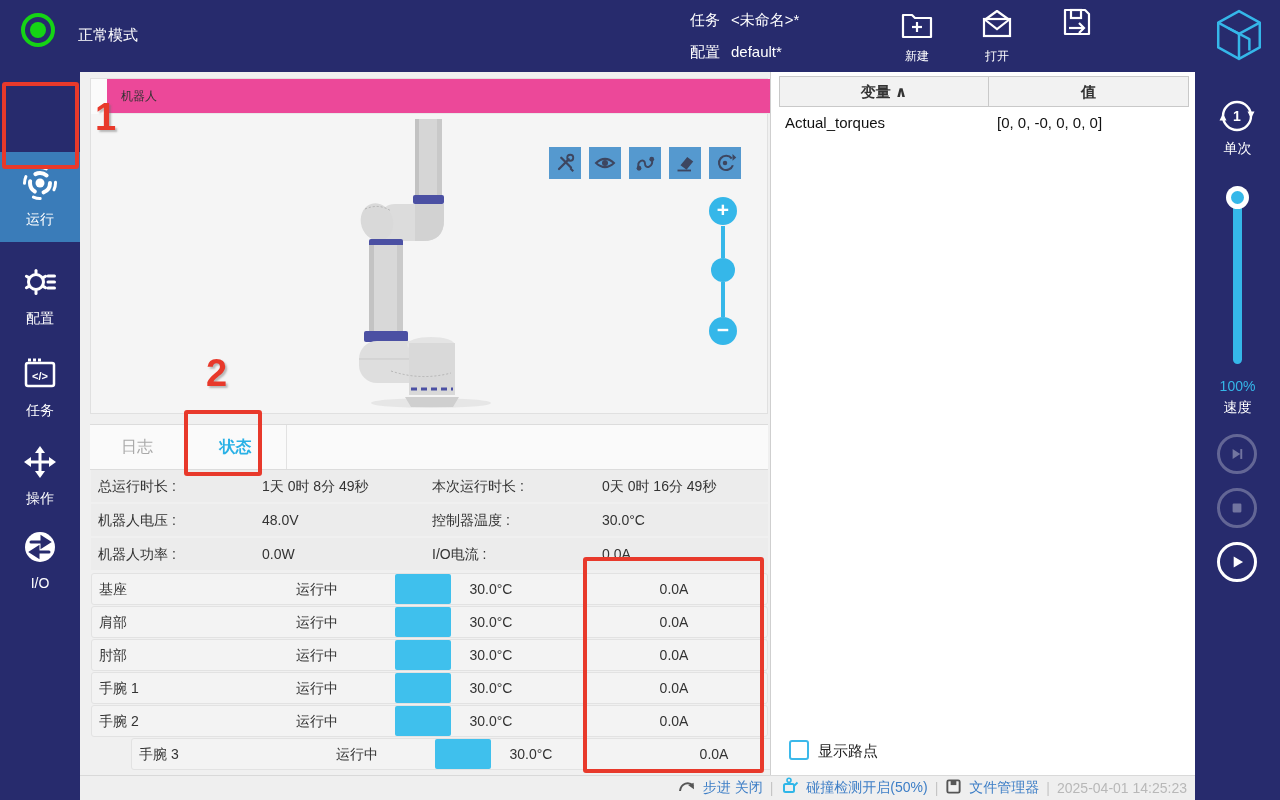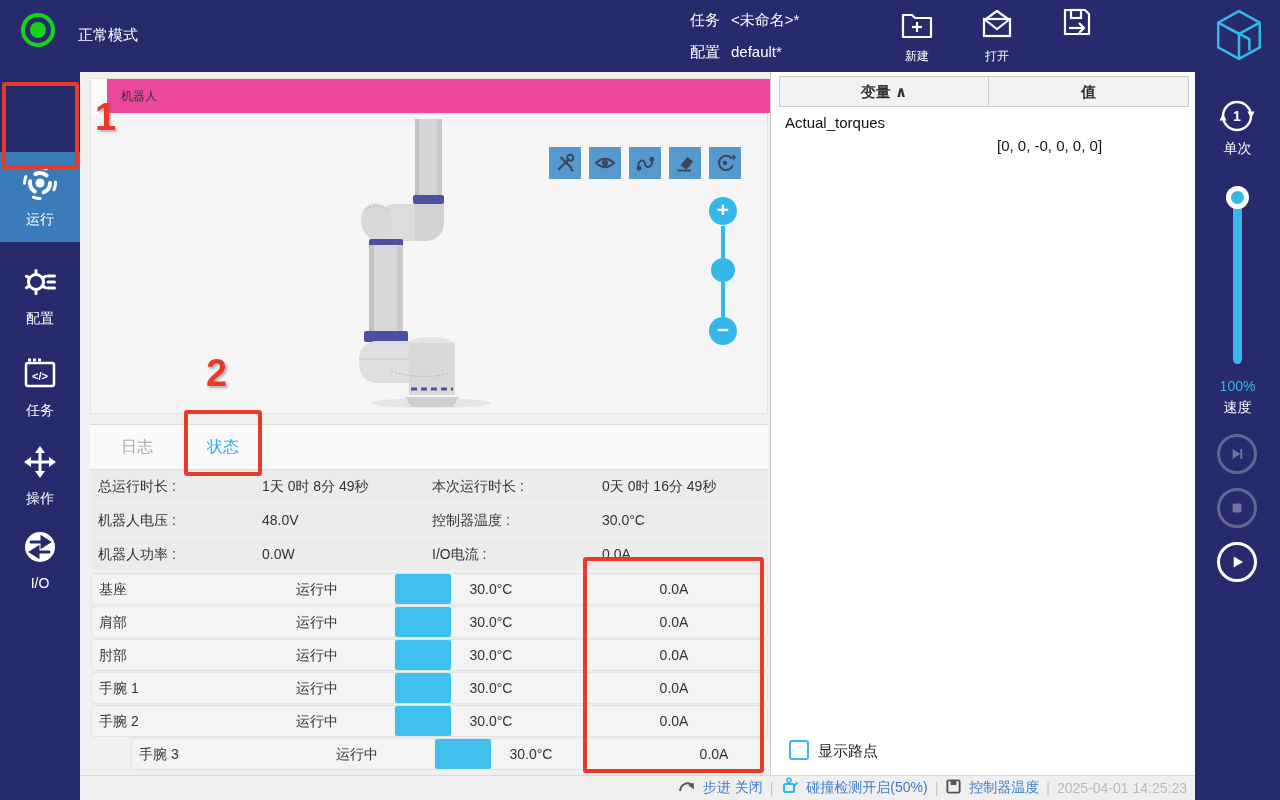--- a/index.html
+++ b/index.html
@@ -39,41 +39,41 @@
   .vtb-btn { top:33px; width:32px; height:32px; background:#5599cf; display:flex; align-items:center; justify-content:center; cursor:pointer; }
   #zoom-plus,#zoom-minus { width:28px; height:28px; border-radius:50%; background:#35b7e9; color:#fff; font-size:21px; font-weight:bold; text-align:center; line-height:26px; cursor:pointer; }
   #zoom-plus { left:618px; top:83px; } #zoom-minus { left:618px; top:203px; }
   .zoom-track { left:630px; width:4px; background:#35b7e9; }
   #zoom-handle { left:620px; top:144px; width:24px; height:24px; border-radius:50%; background:#35b7e9; cursor:pointer; }
 
   
   #tabbar { left:90px; top:424px; width:678px; height:46px; background:#fafafa; border-top:1px solid #dcdcdc; border-bottom:1px solid #dcdcdc; }
   .tab { top:0; height:44px; line-height:44px; text-align:center; font-size:16px; border-right:1px solid #e2e2e2; cursor:pointer; }
   #tab-log { left:0; width:95px; color:#a9a9a9; }
-  #tab-status { left:95px; width:77px; color:#29b1e6; font-weight:normal; }
+  #tab-status { left:95px; width:102px; color:#29b1e6; font-weight:bold; }
 
   
   .irow { left:91px; width:677px; height:32px; background:#ececec; font-size:14px; color:#333; }
   .irow span { position:absolute; top:8px; }
   .i-l1 { left:7px; } .i-v1 { left:171px; } .i-l2 { left:341px; } .i-v2 { left:511px; }
 
   
   .jrow { left:91px; width:677px; height:32px; background:#f3f3f3; border:1px solid #e2e2e2; border-radius:3px; font-size:14px; color:#333; }
   .jrow span { position:absolute; top:7px; }
   .jname { left:7px; } .jstatus { left:204px; }
   .jbar { left:303px; top:0 !important; width:56px; height:30px; background:#3fc0ed; border-radius:2px; }
   .jtemp { left:354px; width:90px; text-align:center; }
   .jcur { left:537px; width:90px; text-align:center; }
 
   
   #vars-panel { left:770px; top:72px; width:425px; height:703px; background:#fff; border-left:1px solid #cfcfcf; }
   .vhead { top:4px; height:31px; background:#f2f2f2; border:1px solid #c9c9c9; text-align:center; line-height:29px; font-size:15px; font-weight:bold; color:#333; cursor:pointer; }
   #vhead-var { left:8px; width:210px; } #vhead-val { left:217px; width:201px; }
   .vcell { top:42px; font-size:15px; color:#111; }
-  #vrow-name { left:14px; } #vrow-val { left:226px;margin-top:23px; }
+  #vrow-name { left:14px; } #vrow-val { left:226px; }
   #wp-check { left:18px; top:668px; width:20px; height:20px; border:2px solid #3cb9ea; border-radius:3px; background:#fff; cursor:pointer; }
   #wp-label { left:47px; top:670px; font-size:15px; color:#222; }
 
   
   #rsidebar { left:1195px; top:72px; width:85px; height:728px; background:#272b6d; color:#fff; }
   #loop-icon { left:20px; top:22px; width:44px; height:44px; }
   #loop-count { left:20px; top:22px; width:44px; height:44px; text-align:center; line-height:44px; font-size:14px; font-weight:bold; color:#fff; }
   #loop-label { left:0; top:68px; width:85px; text-align:center; font-size:14px; }
   #speed-track { left:38px; top:120px; width:9px; height:172px; background:#35b7e9; border-radius:5px; cursor:pointer; }
   #speed-handle { left:31px; top:114px; width:23px; height:23px; border-radius:50%; background:#fff; cursor:pointer; }
@@ -435,21 +435,21 @@
           <rect x="4" y="7" width="10" height="8" rx="1.5" fill="none" stroke="#2fb6e8" stroke-width="2"></rect>
           <circle cx="9" cy="3.2" r="2" fill="none" stroke="#2fb6e8" stroke-width="1.6"></circle>
           <line x1="14" y1="9" x2="17.5" y2="5.5" stroke="#2fb6e8" stroke-width="1.8"></line>
         </svg></span>
     <span class="sb-blue">碰撞检测开启(50%)</span>
     <span class="sb-sep">|</span>
     <span><svg width="17" height="17" viewBox="0 0 18 18">
           <rect x="2.5" y="2.5" width="13" height="13" rx="1.5" fill="none" stroke="#555" stroke-width="2"></rect>
           <rect x="6" y="2.5" width="6" height="5" fill="#555"></rect>
         </svg></span>
-    <span class="sb-blue">控制器温度</span>
+    <span class="sb-blue">文件管理器</span>
     <span class="sb-sep">|</span>
     <span id="sb-time">2025-04-01 14:25:23</span>
   </div>
 
   <div id="ann-box-run" class="abs ann-box"></div>
   <div id="ann-1" class="abs ann-digit">1</div>
   <div id="ann-2" class="abs ann-digit">2</div>
   <div id="ann-box-tab" class="abs ann-box"></div>
   <div id="ann-box-col" class="abs ann-box"></div>
 

